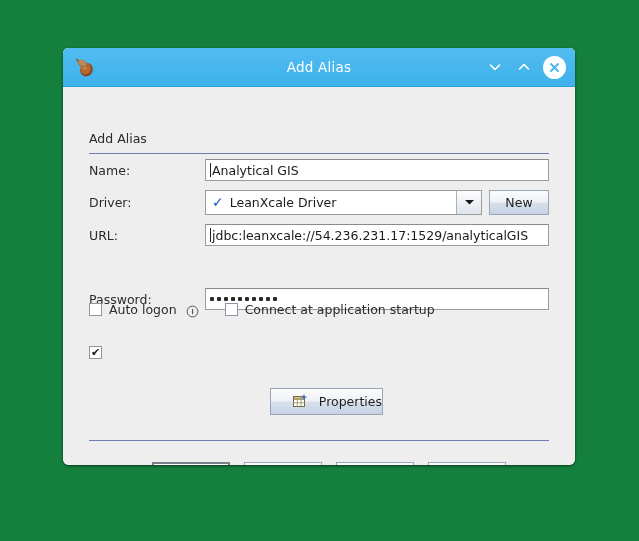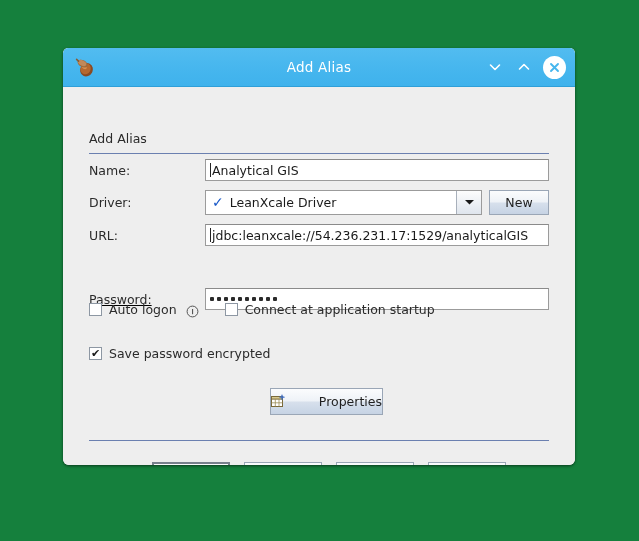--- a/index.html
+++ b/index.html
@@ -118,21 +118,21 @@
     left: 26px;
     width: 460px;
     height: 24px;
     display: flex;
     align-items: center;
   }
   .row-name    { top: 71px; }
   .row-driver  { top: 103px; }
   .row-url     { top: 136px; }
   .row-user    { top: 168px; }
-  .row-pass    { top: 200px; text-decoration: underline; }
+  .row-pass    { top: 200px; }
 
   .flabel {
     width: 116px;
     flex: none;
     font-size: 12.5px;
     color: #2b2b2b;
   }
 
   .tfield {
     flex: 1;
@@ -271,21 +271,21 @@
   .cb-gap { width: 26px; flex: none; }
 
   
   .props-btn {
     position: absolute;
     left: 207px;
     top: 301px;
     width: 113px;
     height: 27px;
     gap: 11px;
-    justify-content: space-between;
+    justify-content: flex-end;
   }
   .props-icon { width: 15px; height: 15px; flex: none; }
 
   
   .bottom-rule {
     position: absolute;
     left: 26px;
     top: 353px;
     width: 460px;
     height: 1px;
@@ -418,21 +418,20 @@
         <span class="cbox">
             <span class="tick" id="cb1-tick"></span>
           </span>
         <span class="cb-label">Connect at application startup</span>
       </div>
 
       <div class="cb-row cb-row-2">
         <span class="cbox">
             <span class="tick" id="cb2-tick">✔</span>
           </span>
-        <span class="cb-label">Save password encrypted</span>
       </div>
 
       <div class="btn props-btn">
         <span class="props-icon">
           <svg width="15" height="15" viewBox="0 0 15 15">
             <rect x="0.5" y="2.5" width="11" height="10" fill="#ffffff" stroke="#7a6a3a" stroke-width="1"></rect>
             <rect x="0.5" y="2.5" width="11" height="2.6" fill="#d8c98e" stroke="#7a6a3a" stroke-width="1"></rect>
             <path d="M4.3 5.1 L4.3 12.5 M8 5.1 L8 12.5 M0.5 8.8 L11.5 8.8" stroke="#9a8b55" stroke-width="0.8"></path>
             <path d="M11 1.2 L11 5.2 M9 3.2 L13 3.2" stroke="#3c6cc4" stroke-width="1.3" stroke-linecap="round"></path>
           </svg>

